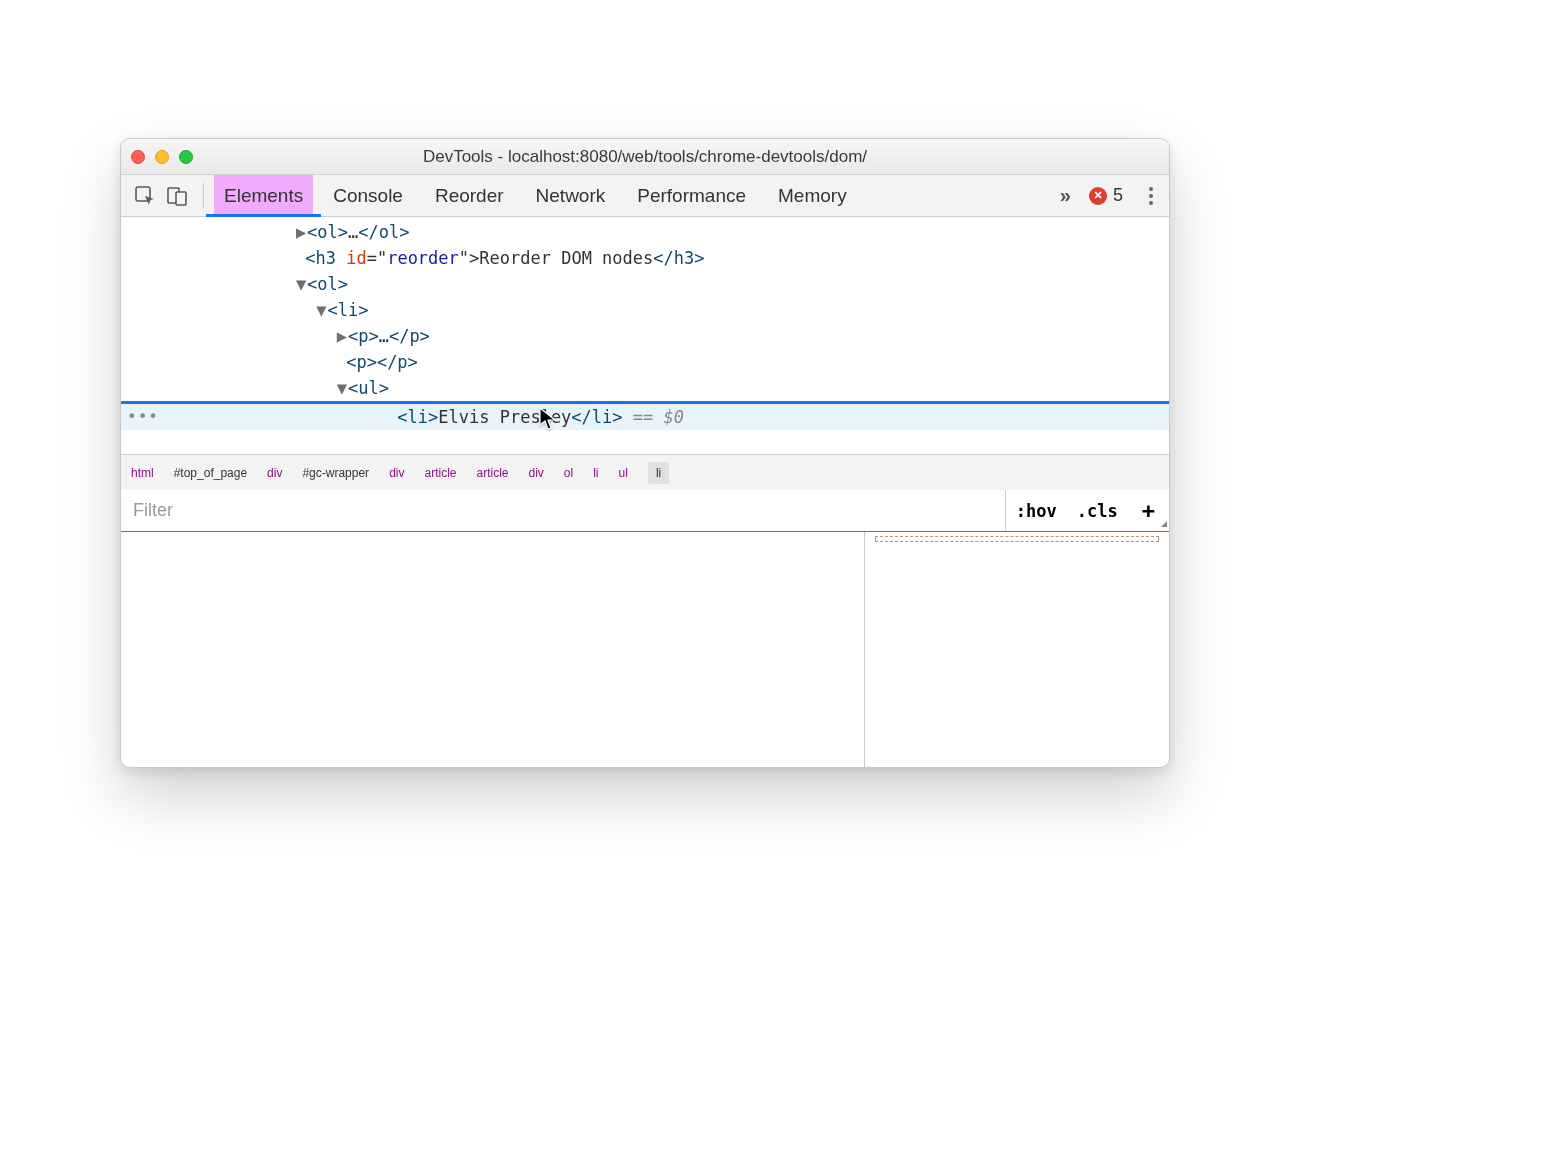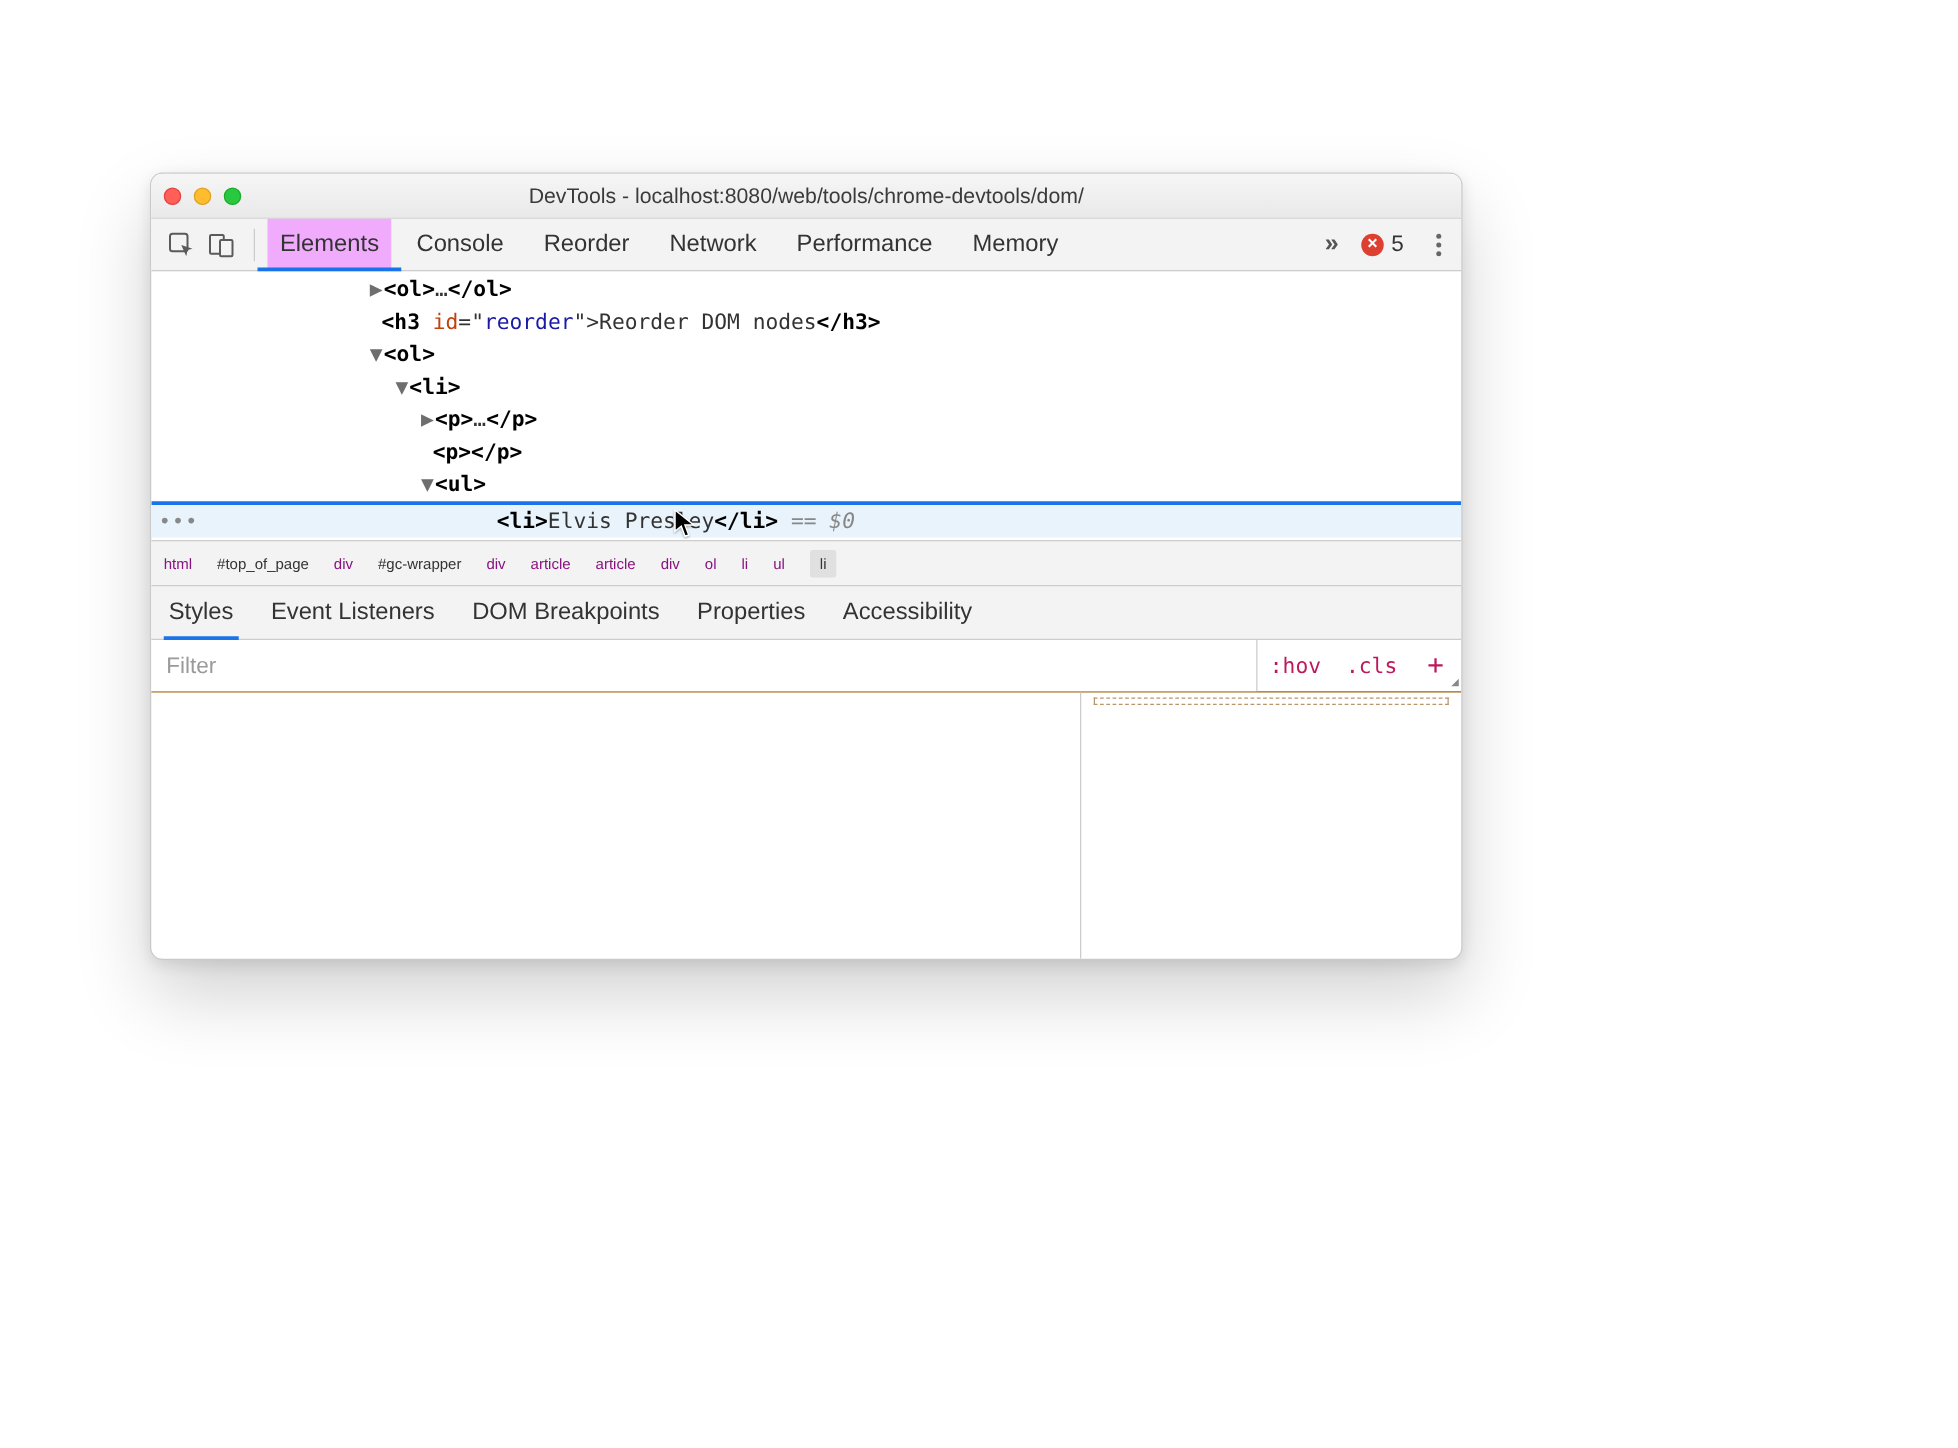--- a/index.html
+++ b/index.html
@@ -99,21 +99,21 @@
     overflow: hidden;
     font-family: Menlo, Consolas, monospace;
     font-size: 17px;
     line-height: 26px;
     color: #333;
     position: relative;
     padding-top: 2px;
   }
   .dom-tree .row { white-space: pre; padding-left: 0; position: relative; }
   .gutter { position: absolute; left: 6px; top: 0; color: #888; font-size: 16px; letter-spacing: 1px; }
-  .tag { color: #000000; font-weight: bold; }
+  .tag { color: #0c4a6e; }
   .attr-name { color: #c2410c; }
   .attr-val { color: #1a1aa6; }
   .txt { color: #333; }
   .dim { color: #888; font-style: italic; }
   .arrow { color: #6e6e6e; display: inline-block; width: 12px; text-align: center;}
   .row.hl { background: #cfe8fc; }
   .row.hl.light { background: #e8f3fc; }
   .drag-line { height: 3px; background: #1a73e8; margin-left: 0; }
   .cursor-img {
     position: absolute;
@@ -164,21 +164,21 @@
   .filter-input {
     flex: 1;
     border: none;
     padding: 0 12px;
     font-size: 18px;
     color: #333;
     outline: none;
   }
   .filter-input::placeholder { color: #9a9a9a; }
   .filter-btns { display: flex; align-items: center; border-left: 1px solid #ccc; }
-  .filter-btns .fbtn { padding: 0 10px; font-family: Menlo, monospace; font-size: 17px; color: #be185d; height: 100%; display: flex; align-items: center;}
+  .filter-btns .fbtn { padding: 0 10px; font-family: Menlo, monospace; font-size: 17px; color: #000000; height: 100%; display: flex; align-items: center; font-weight: bold;}
   .filter-btns .plus { font-size: 22px; padding: 0 14px; position: relative;}
   .filter-btns .plus::after { content: ""; position: absolute; right: 2px; bottom: 4px; width: 0; height: 0; border-left: 6px solid transparent; border-bottom: 6px solid #888;}
   .bottom-gap { flex: 1; display: flex; }
   .bottom-gap .left { flex: 1; }
   .bottom-gap .right { width: 305px; border-left: 1px solid #ccc; padding: 4px;}
   .dashed-box { border: 1px dashed #b9956b; height: 6px; margin: 0 6px;}
 </style>
 </head>
 <body>
 
@@ -255,27 +255,20 @@
     <span class="crumb">div</span>
     <span class="crumb">article</span>
     <span class="crumb">article</span>
     <span class="crumb">div</span>
     <span class="crumb">ol</span>
     <span class="crumb">li</span>
     <span class="crumb">ul</span>
     <span class="crumb sel">li</span>
   </div>
 
-  <div class="subtabs">
-    <div class="stab active">Styles</div>
-    <div class="stab">Event Listeners</div>
-    <div class="stab">DOM Breakpoints</div>
-    <div class="stab">Properties</div>
-    <div class="stab">Accessibility</div>
-  </div>
 
   <div class="filter-row">
     <input class="filter-input" placeholder="Filter" style="">
     <div class="filter-btns">
       <div class="fbtn">:hov</div>
       <div class="fbtn">.cls</div>
       <div class="fbtn plus">+</div>
     </div>
   </div>
   <div class="bottom-gap">

